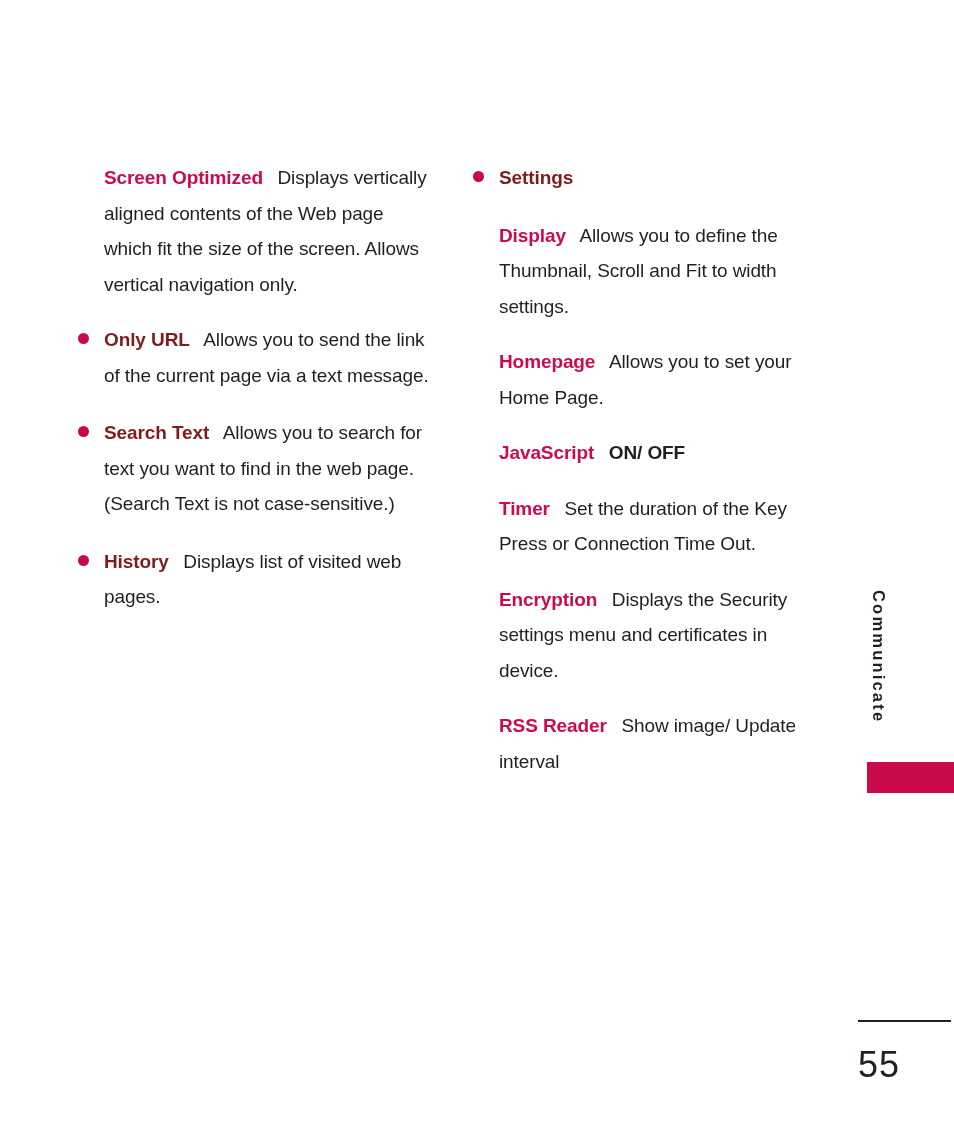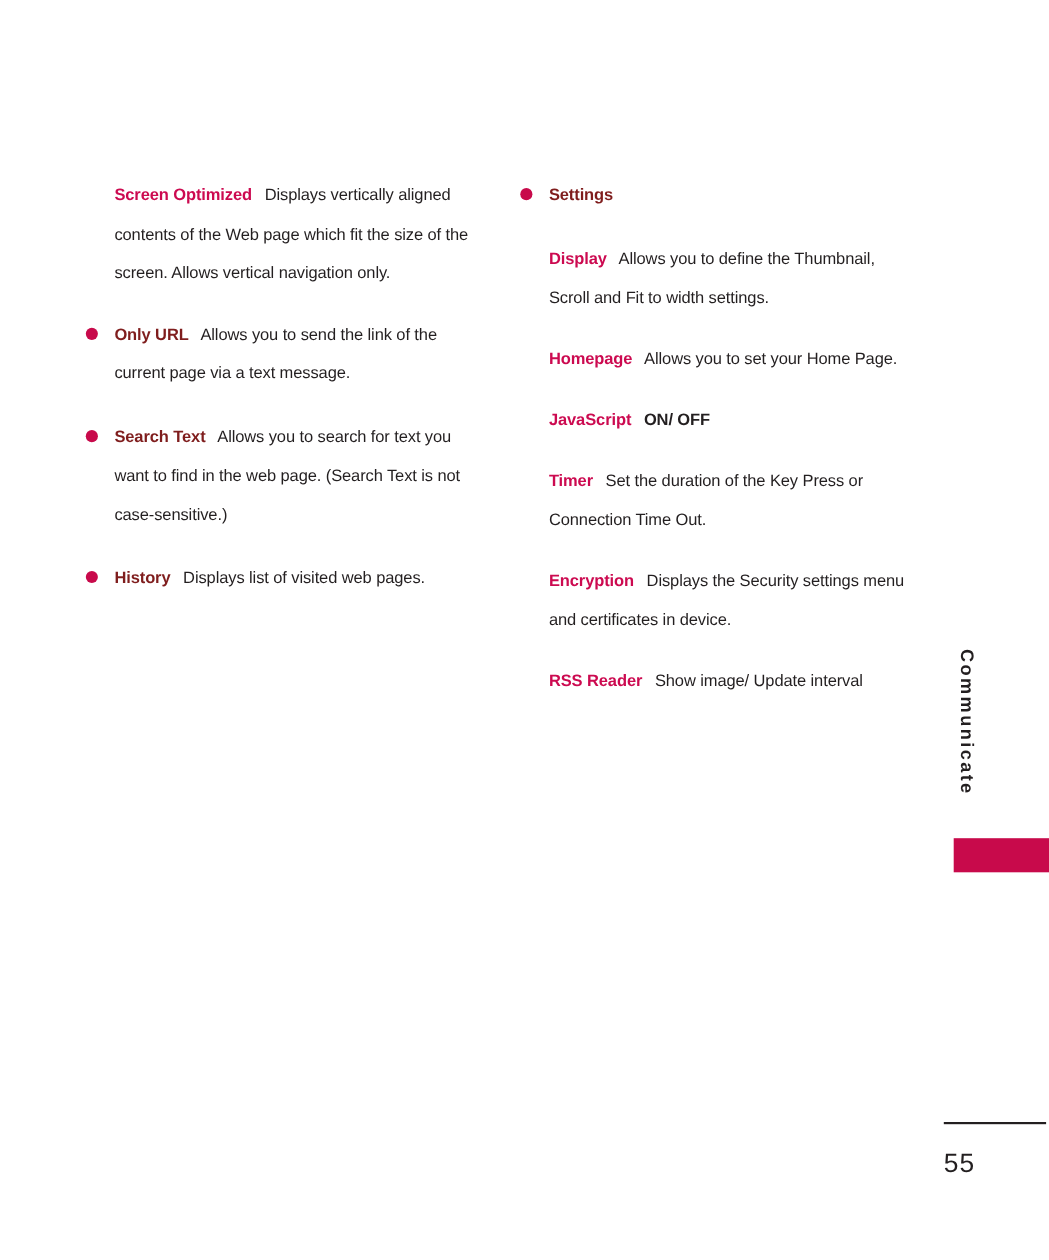--- a/index.html
+++ b/index.html
@@ -44,21 +44,21 @@
     position: absolute;
     left: 8px;
     top: 11px;
     width: 11px;
     height: 11px;
     border-radius: 50%;
     background: #c80a4b;
   }
 
   .para {
-    font-size: 15px;
+    font-size: 19px;
     line-height: 35.5px;
     letter-spacing: -0.1px;
     color: #231f20;
     margin: 0;
   }
 
   .term {
     color: #cc0a50;
     font-weight: bold;
   }
@@ -110,21 +110,21 @@
     top: 1020px;
     width: 93px;
     height: 2px;
     background: #231f20;
   }
   .page-number {
     position: absolute;
     left: 858px;
     top: 1044px;
     width: 93px;
-    font-size: 24px;
+    font-size: 36px;
     letter-spacing: 1px;
     color: #231f20;
     text-align: left;
   }
 </style>
 </head>
 <body>
 
 <div class="page">
 

